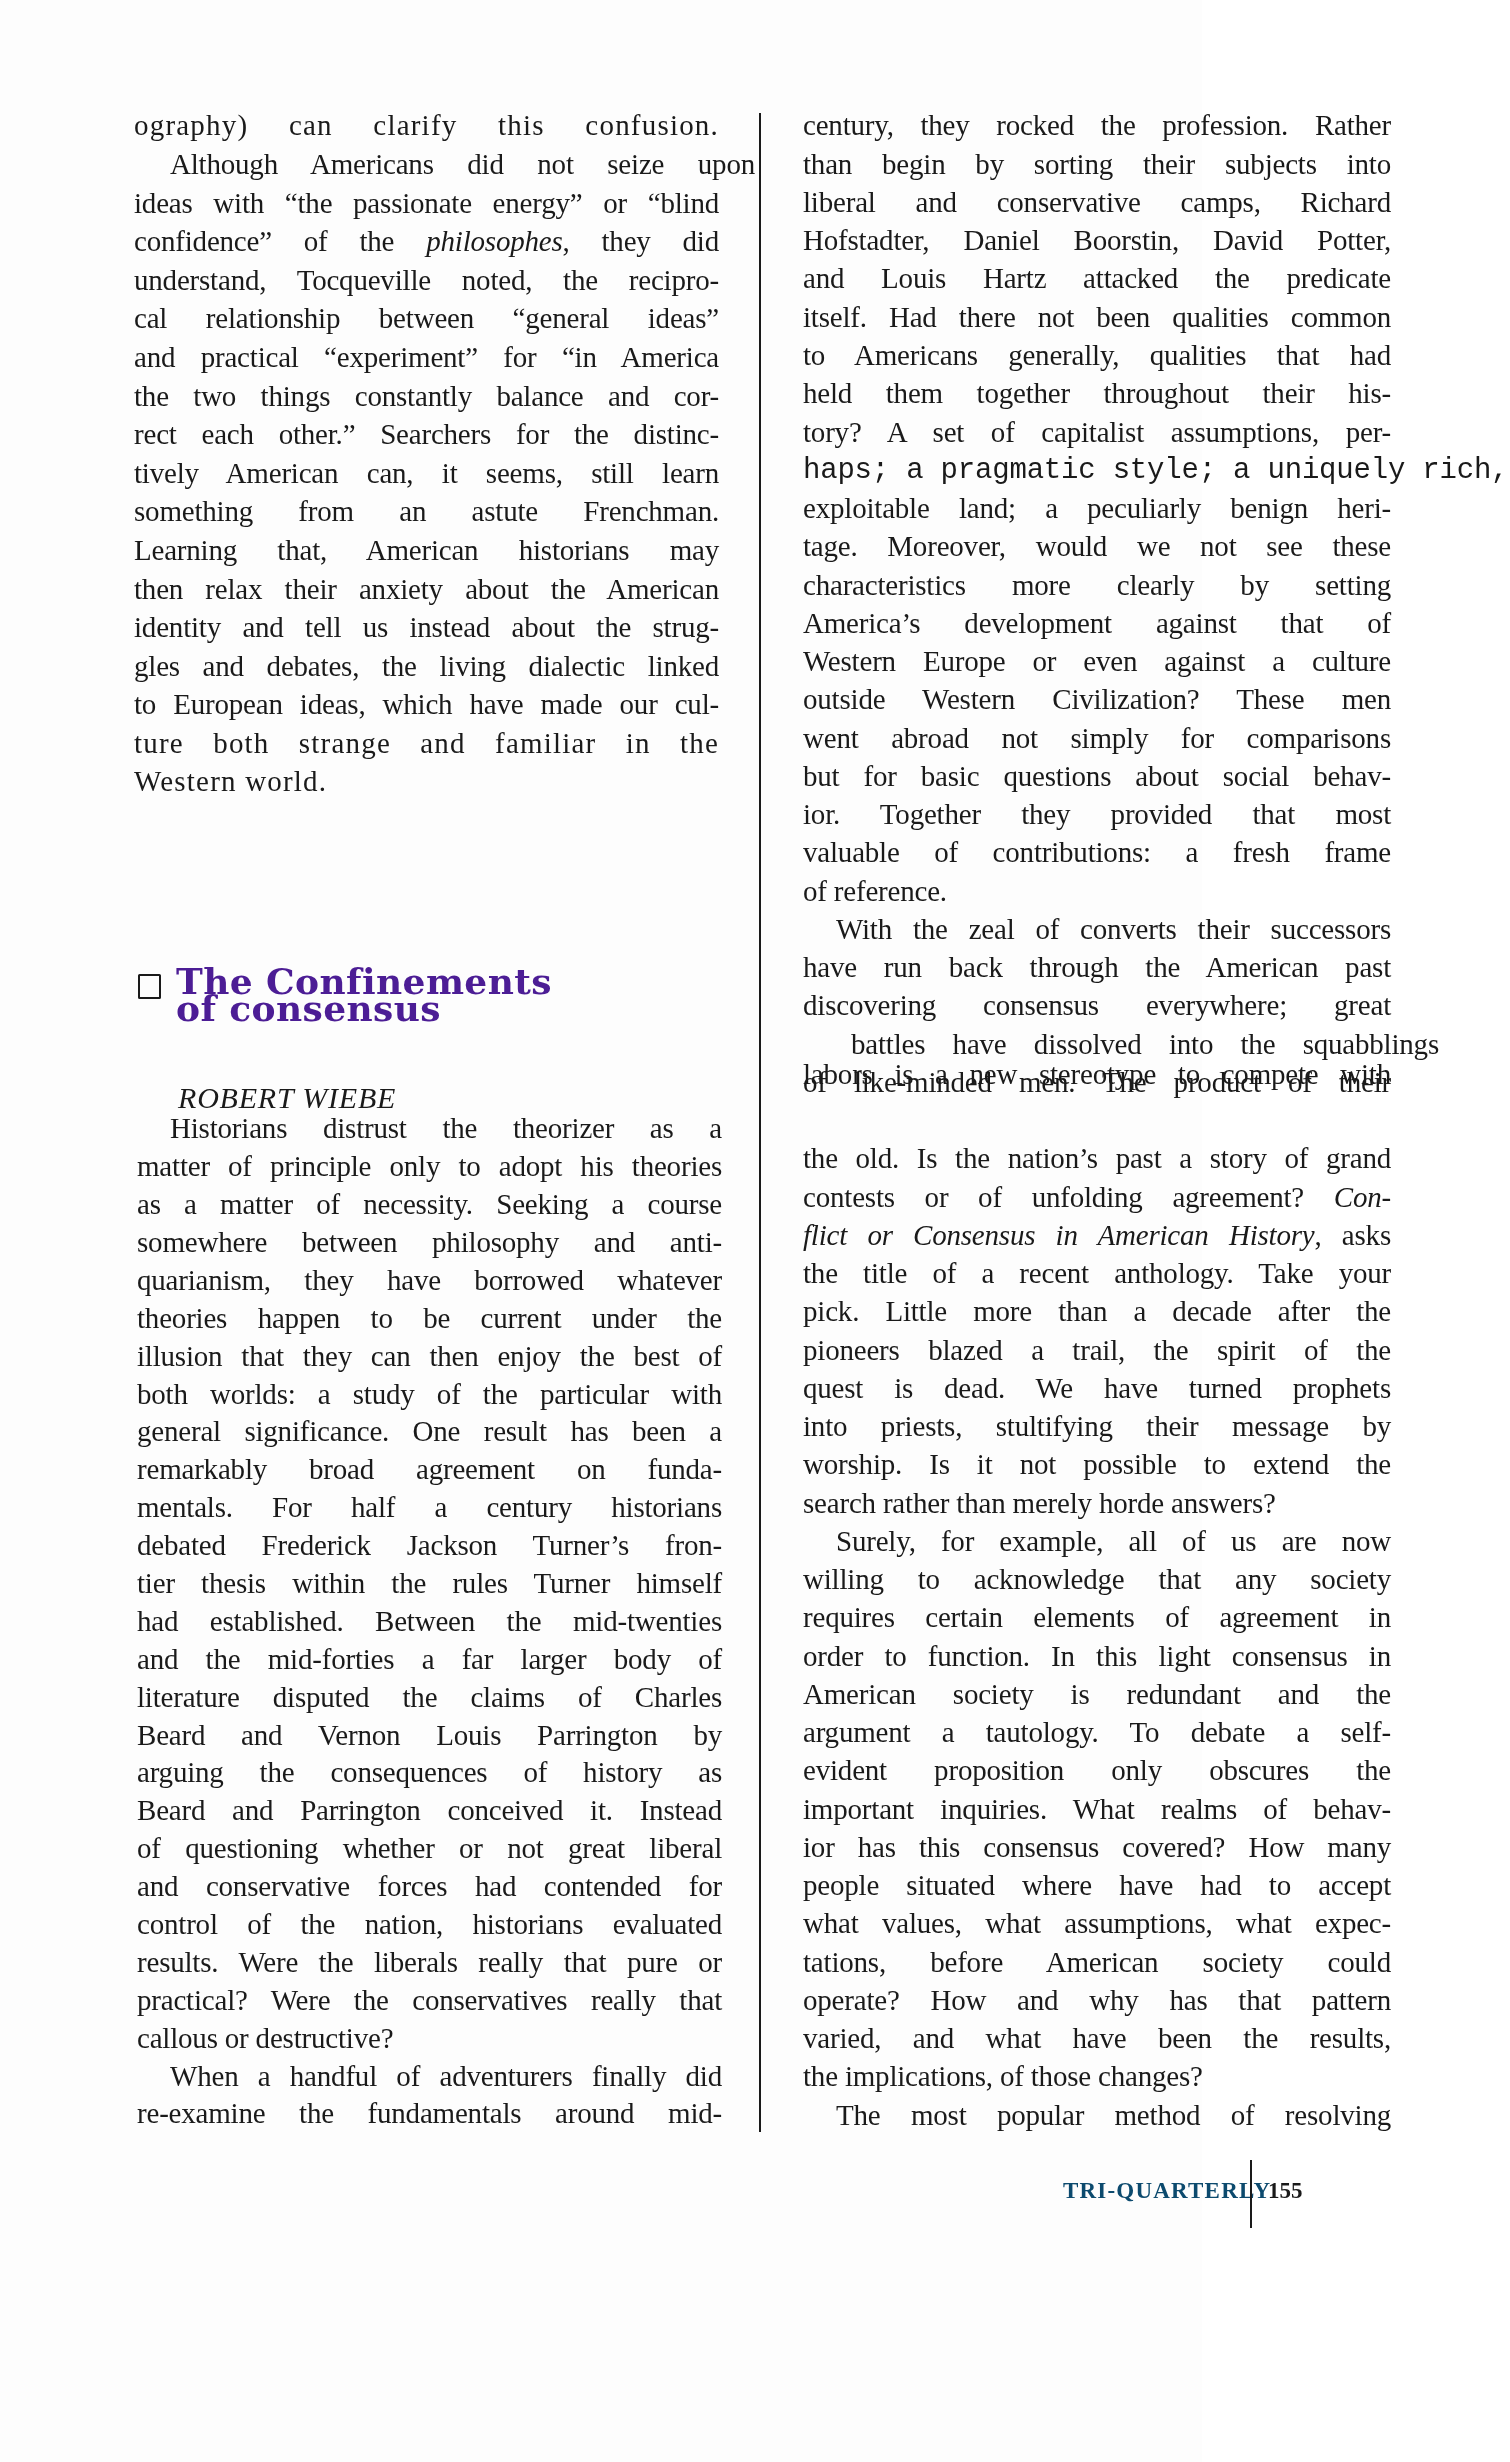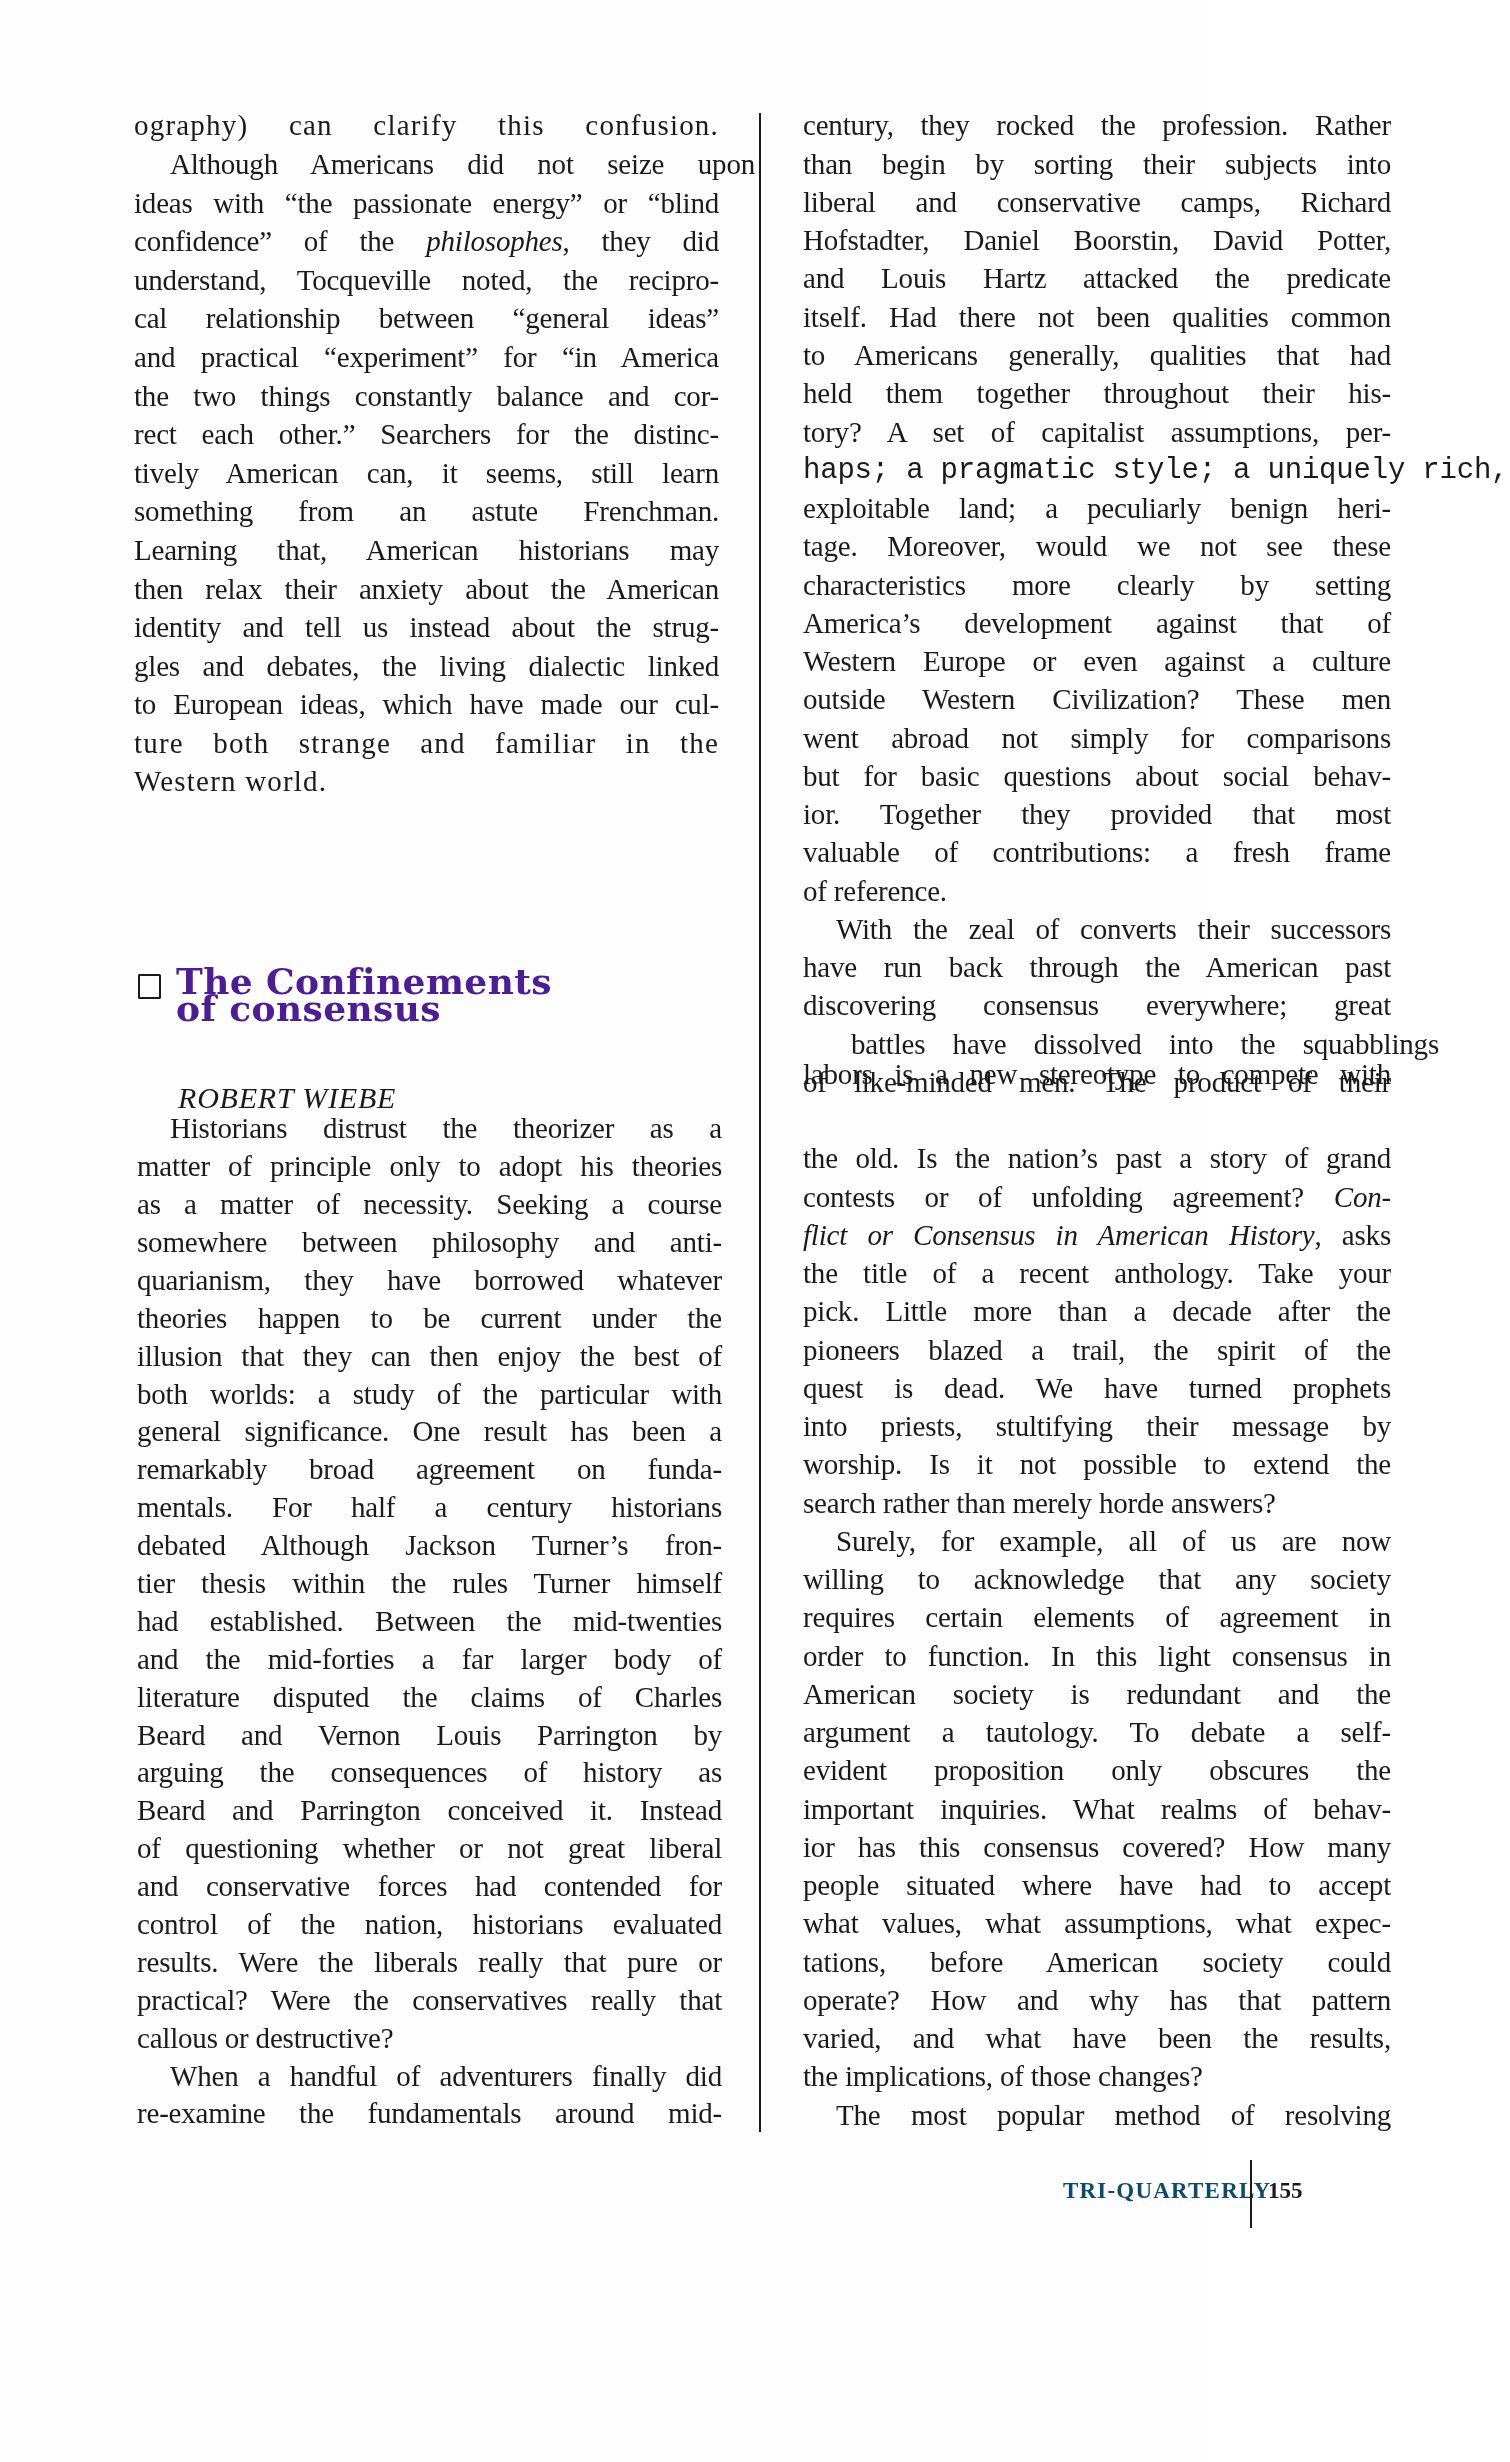--- a/index.html
+++ b/index.html
@@ -82,21 +82,21 @@
       <div class="line" style="top: 1151px;"><span>matter of principle only to adopt his theories</span></div>
       <div class="line" style="top: 1189px;"><span>as a matter of necessity. Seeking a course</span></div>
       <div class="line" style="top: 1227px;"><span>somewhere between philosophy and anti-</span></div>
       <div class="line" style="top: 1265px;"><span>quarianism, they have borrowed whatever</span></div>
       <div class="line" style="top: 1303px;"><span>theories happen to be current under the</span></div>
       <div class="line" style="top: 1341px;"><span>illusion that they can then enjoy the best of</span></div>
       <div class="line" style="top: 1379px;"><span>both worlds: a study of the particular with</span></div>
       <div class="line" style="top: 1416px;"><span>general significance. One result has been a</span></div>
       <div class="line" style="top: 1454px;"><span>remarkably broad agreement on funda-</span></div>
       <div class="line" style="top: 1492px;"><span>mentals. For half a century historians</span></div>
-      <div class="line" style="top: 1530px;"><span>debated Although Jackson Turner’s fron-</span></div>
+      <div class="line" style="top: 1530px;"><span>debated Frederick Jackson Turner’s fron-</span></div>
       <div class="line" style="top: 1568px;"><span>tier thesis within the rules Turner himself</span></div>
       <div class="line" style="top: 1606px;"><span>had established. Between the mid-twenties</span></div>
       <div class="line" style="top: 1644px;"><span>and the mid-forties a far larger body of</span></div>
       <div class="line" style="top: 1682px;"><span>literature disputed the claims of Charles</span></div>
       <div class="line" style="top: 1720px;"><span>Beard and Vernon Louis Parrington by</span></div>
       <div class="line" style="top: 1757px;"><span>arguing the consequences of history as</span></div>
       <div class="line" style="top: 1795px;"><span>Beard and Parrington conceived it. Instead</span></div>
       <div class="line" style="top: 1833px;"><span>of questioning whether or not great liberal</span></div>
       <div class="line" style="top: 1871px;"><span>and conservative forces had contended for</span></div>
       <div class="line" style="top: 1909px;"><span>control of the nation, historians evaluated</span></div>

